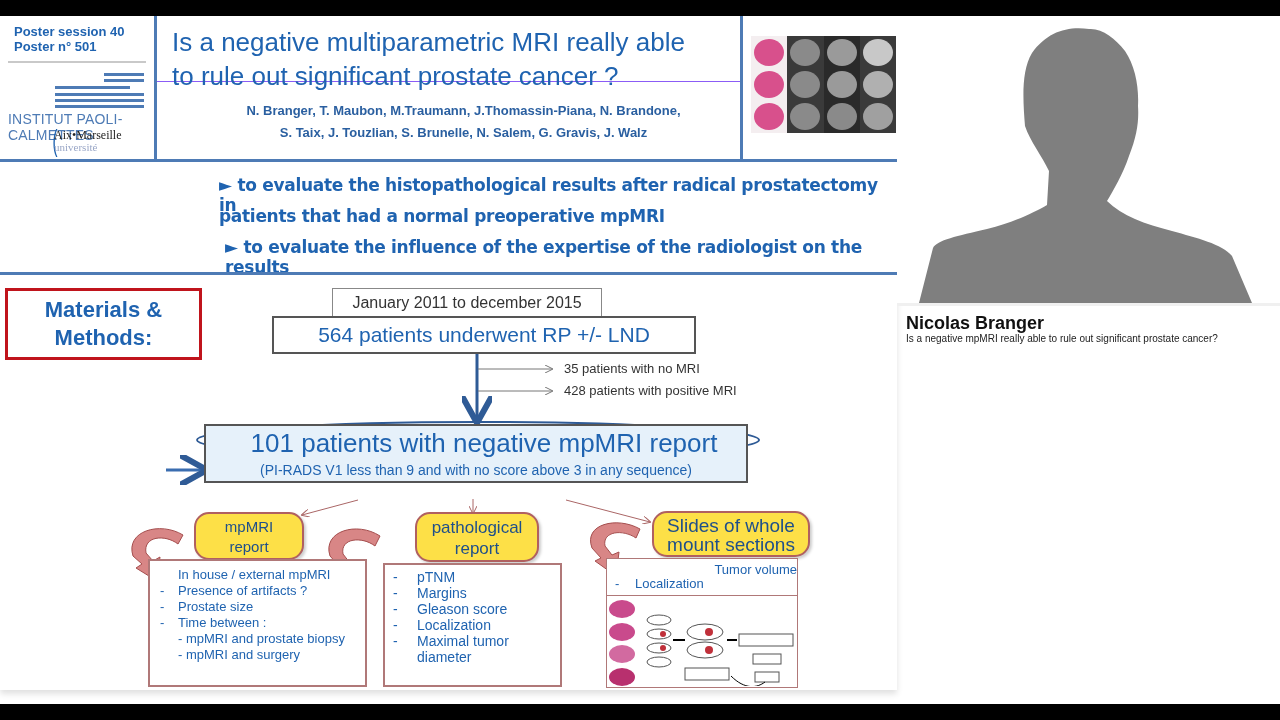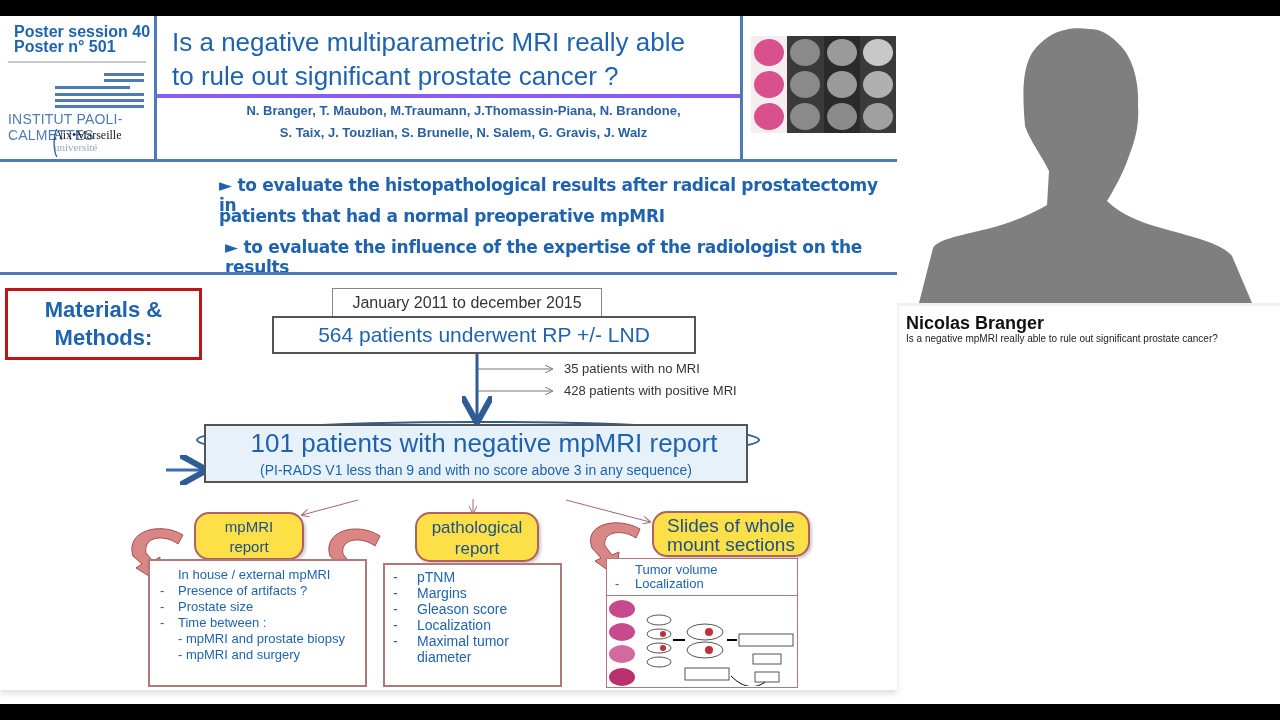--- a/index.html
+++ b/index.html
@@ -1,28 +1,28 @@
 <!DOCTYPE html>
 <html><head>
 <meta charset="utf-8">
 <style>
   * { box-sizing: border-box; margin: 0; padding: 0; }
   html, body { width: 1280px; height: 720px; background: #000; overflow: hidden; font-family: "Liberation Sans", sans-serif; }
   .stage { position: absolute; left: 0; top: 16px; width: 1280px; height: 688px; background: #fff; }
   .slide { position: absolute; left: 0; top: 0; width: 897px; height: 674px; background: #fff; box-shadow: 0 4px 6px rgba(0,0,0,0.12); }
   .abs { position: absolute; }
   .hdr-left { left: 0; top: 0; width: 157px; height: 143px; border-right: 3px solid #4e7bb5; }
-  .session { left: 14px; top: 8px; font-weight: bold; font-size: 16px; line-height: 15px; color: #1f63b0; }
+  .session { left: 14px; top: 8px; font-weight: bold; font-size: 13px; line-height: 15px; color: #1f63b0; }
   .tinyline { left: 8px; top: 45px; width: 138px; height: 2px; background: #c9c9c9; }
   .stripe { position: absolute; height: 3px; background: #4e7bb5; }
   .ipc { left: 8px; top: 95px; font-size: 14px; color: #4e7bb5; letter-spacing: 0.2px; }
   .amu { left: 54px; top: 113px; font-size: 12px; color: #222; line-height: 12px; font-family: Liberation Serif, serif; }
   .amu small { display: block; font-size: 11px; color: #9aa7c7; }
   .amu-paren { left: 50px; top: 110px; font-size: 30px; color: #1f63b0; line-height: 30px; transform: scaleX(0.5); }
-  .title-box { left: 157px; top: 0; width: 583px; height: 82px; border-bottom: 4px solid #8b5cf6; }
+  .title-box { left: 157px; top: 0; width: 583px; height: 66px; border-bottom: 1px solid #8b5cf6; }
   .title { left: 15px; top: 9px; font-size: 26px; line-height: 34px; color: #1f63b0; }
   .authors { left: 157px; top: 84px; width: 583px; text-align: center; font-weight: bold; font-size: 13px; line-height: 22px; color: #2a5fa0; padding-left: 30px; }
   .hdr-right { left: 740px; top: 0; width: 157px; height: 143px; border-left: 3px solid #4e7bb5; }
   .mri-img { left: 8px; top: 20px; width: 145px; height: 97px; background: #f2f2f2; display: flex; }
   .mri-col { flex: 1; display: flex; flex-direction: column; justify-content: space-around; align-items: center; }
   .mri-dot { width: 30px; height: 27px; border-radius: 50%; }
   .hr1 { left: 0; top: 143px; width: 897px; height: 3px; background: #4e7bb5; }
   .obj-box { left: 5px; top: 160px; width: 197px; height: 50px; border: 3px solid #c0141c; display: flex; align-items: center; justify-content: center; font-weight: bold; font-size: 22px; color: #1f63b0; }
   .obj-line { font-weight: bold; font-size: 17px; color: #1f63b0; font-family: "DejaVu Sans", sans-serif; letter-spacing: -0.3px; }
   .hr2 { left: 0; top: 256px; width: 897px; height: 3px; background: #4e7bb5; }
@@ -183,21 +183,21 @@
       <div class="list-item" style="padding-left:24px; font-size:14px;"><span style="position:absolute;left:0;">-</span><span>Localization</span></div>
       <div class="list-item" style="padding-left:24px; font-size:14px;"><span style="position:absolute;left:0;">-</span><span>Maximal tumor</span></div>
       <div class="list-item" style="padding-left:24px; font-size:14px;">diameter</div>
     </div>
 
     <div class="abs cat-box" style="left:652px; top:495px; width:158px; height:46px; font-size:19px; line-height:19px; padding-top:3px;">
       <div>Slides of whole</div>
       <div>mount sections</div>
     </div>
     <div class="abs list-box" style="left:606px; top:542px; width:192px; height:130px; border-width:1px;">
-      <div class="list-item" style="padding-left:28px; padding-top:4px; font-size:13px; line-height:14px;">Tumor volume</div>
+      <div class="list-item" style="padding-left:28px; padding-top:4px; font-size:13px; line-height:14px;text-align:right;">Tumor volume</div>
       <div class="list-item" style="padding-left:28px; font-size:13px; line-height:14px;"><span style="position:absolute;left:8px;">-</span><span>Localization</span></div>
       <div class="abs" style="left:0; top:36px; width:190px; height:92px; border-top:1px solid #b07878;">
         <div class="abs" style="left:2px; top:4px; width:30px; height:86px; display:flex; flex-direction:column; justify-content:space-between;">
           <div style="width:26px;height:18px;border-radius:50%;background:#c94a8c;"></div>
           <div style="width:26px;height:18px;border-radius:50%;background:#c94a8c;"></div>
           <div style="width:26px;height:18px;border-radius:50%;background:#d26aa0;"></div>
           <div style="width:26px;height:18px;border-radius:50%;background:#b8306e;"></div>
         </div>
         <svg class="abs" style="left:38px; top:4px;" width="150" height="86">
           <ellipse cx="14" cy="20" rx="12" ry="5" fill="none" stroke="#555"></ellipse>

